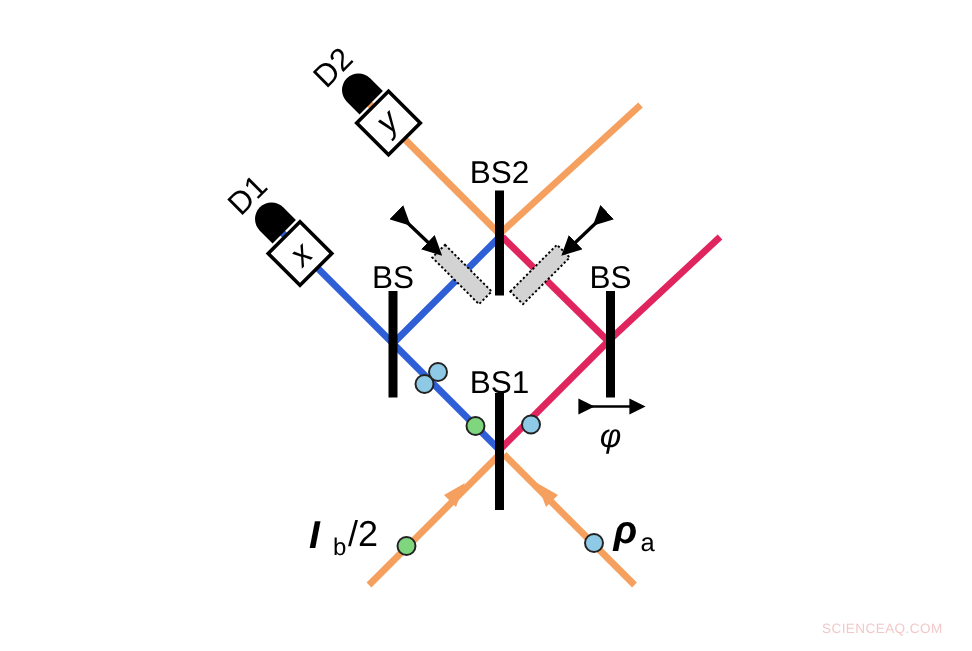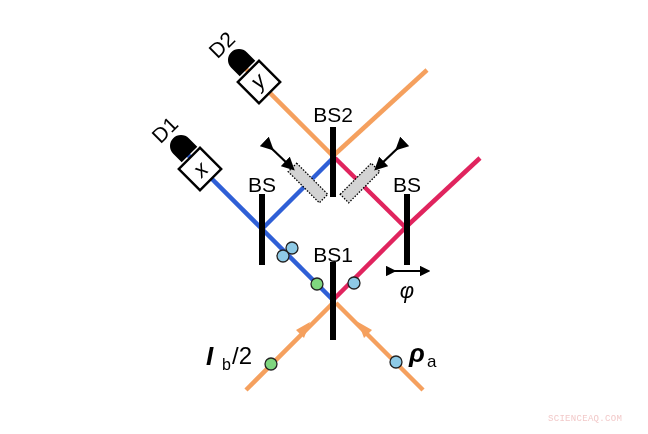--- a/index.html
+++ b/index.html
@@ -1,19 +1,19 @@
 <!DOCTYPE html>
 <html><head>
 <meta charset="utf-8">
 <style>
   html, body { margin: 0; padding: 0; background: #ffffff; }
   body { width: 648px; height: 434px; position: relative; overflow: hidden; font-family: "Liberation Sans", sans-serif; }
   #diagram { position: absolute; left: 0; top: 0; }
   .lbl { font-family: "Liberation Sans", sans-serif; fill: #000; }
-  .watermark { position: absolute; left: 548px; top: 414px; font-size: 9px; color: #f2c9c9; letter-spacing: 0.3px; font-family: Liberation Mono, monospace; }
+  .watermark { position: absolute; left: 548px; top: 414px; font-size: 9px; color: #f2c9c9; letter-spacing: 0.3px; font-family: Liberation Sans, sans-serif; }
 </style>
 </head>
 <body>
 
 <svg id="diagram" width="648" height="434" viewBox="0 0 648 434" xmlns="http://www.w3.org/2000/svg">
   <defs>
     <marker id="arrowhead" markerWidth="6" markerHeight="6" refX="3" refY="3" orient="auto">
       <path d="M0,0 L6,3 L0,6 z" fill="#000"></path>
     </marker>
   </defs>

